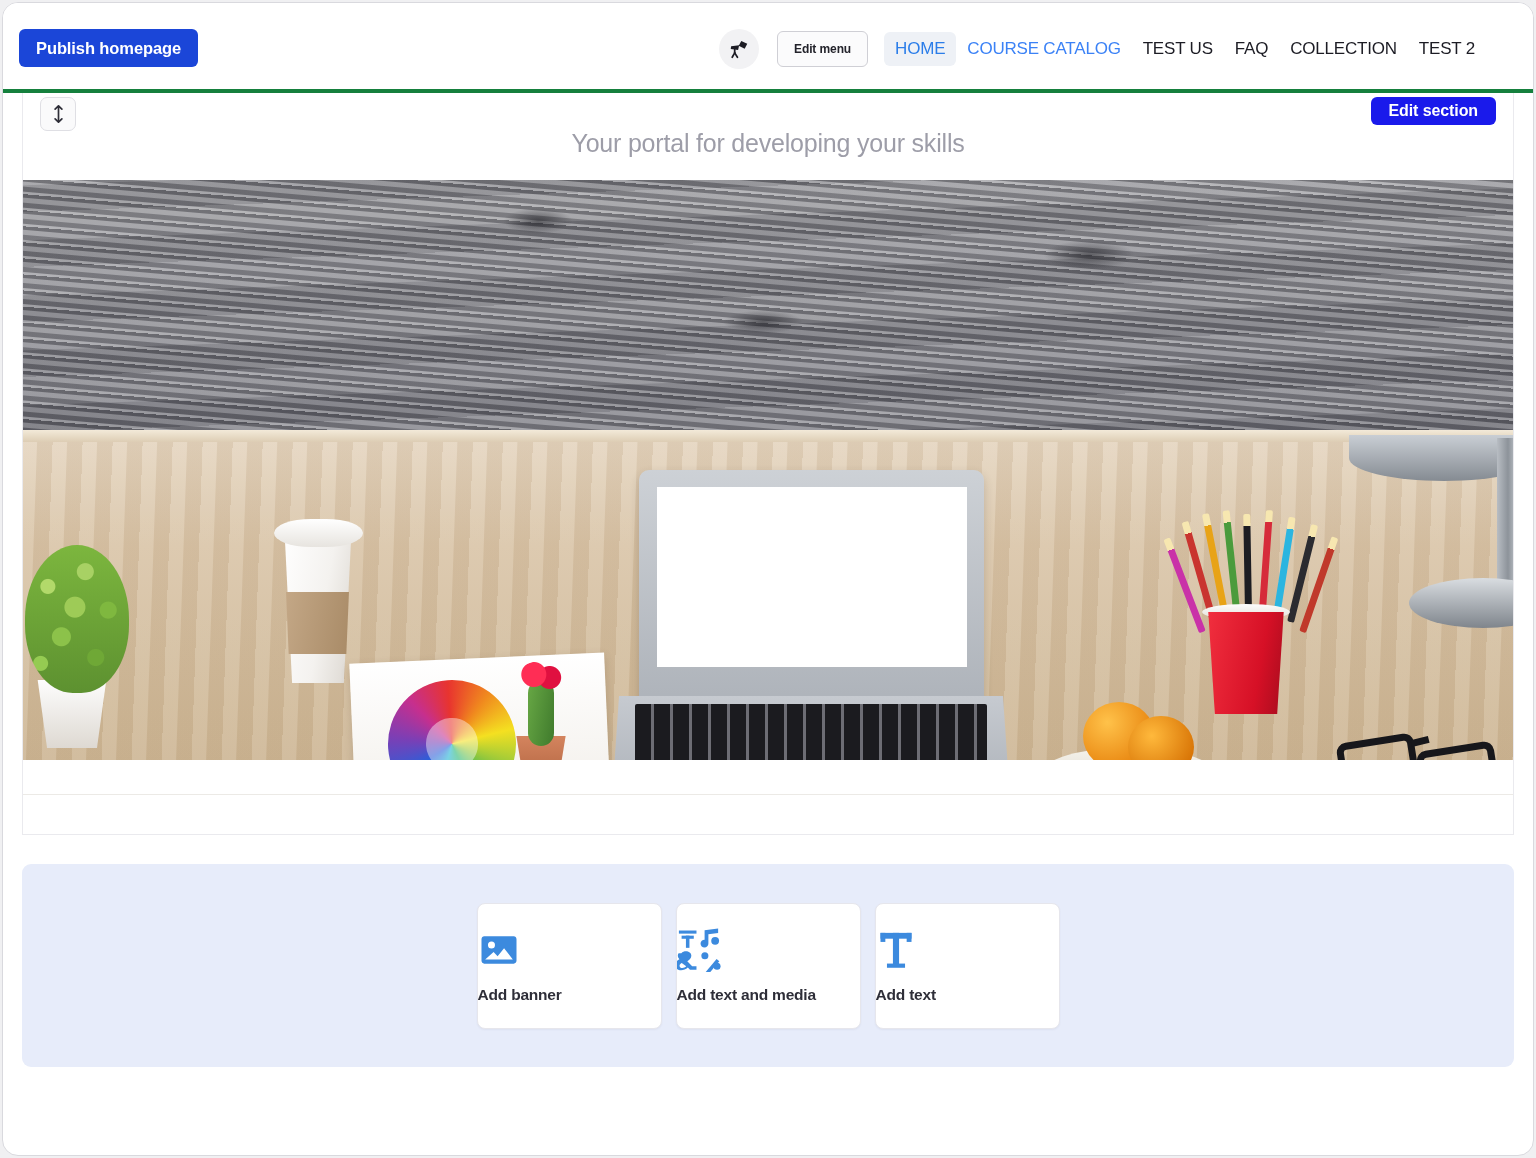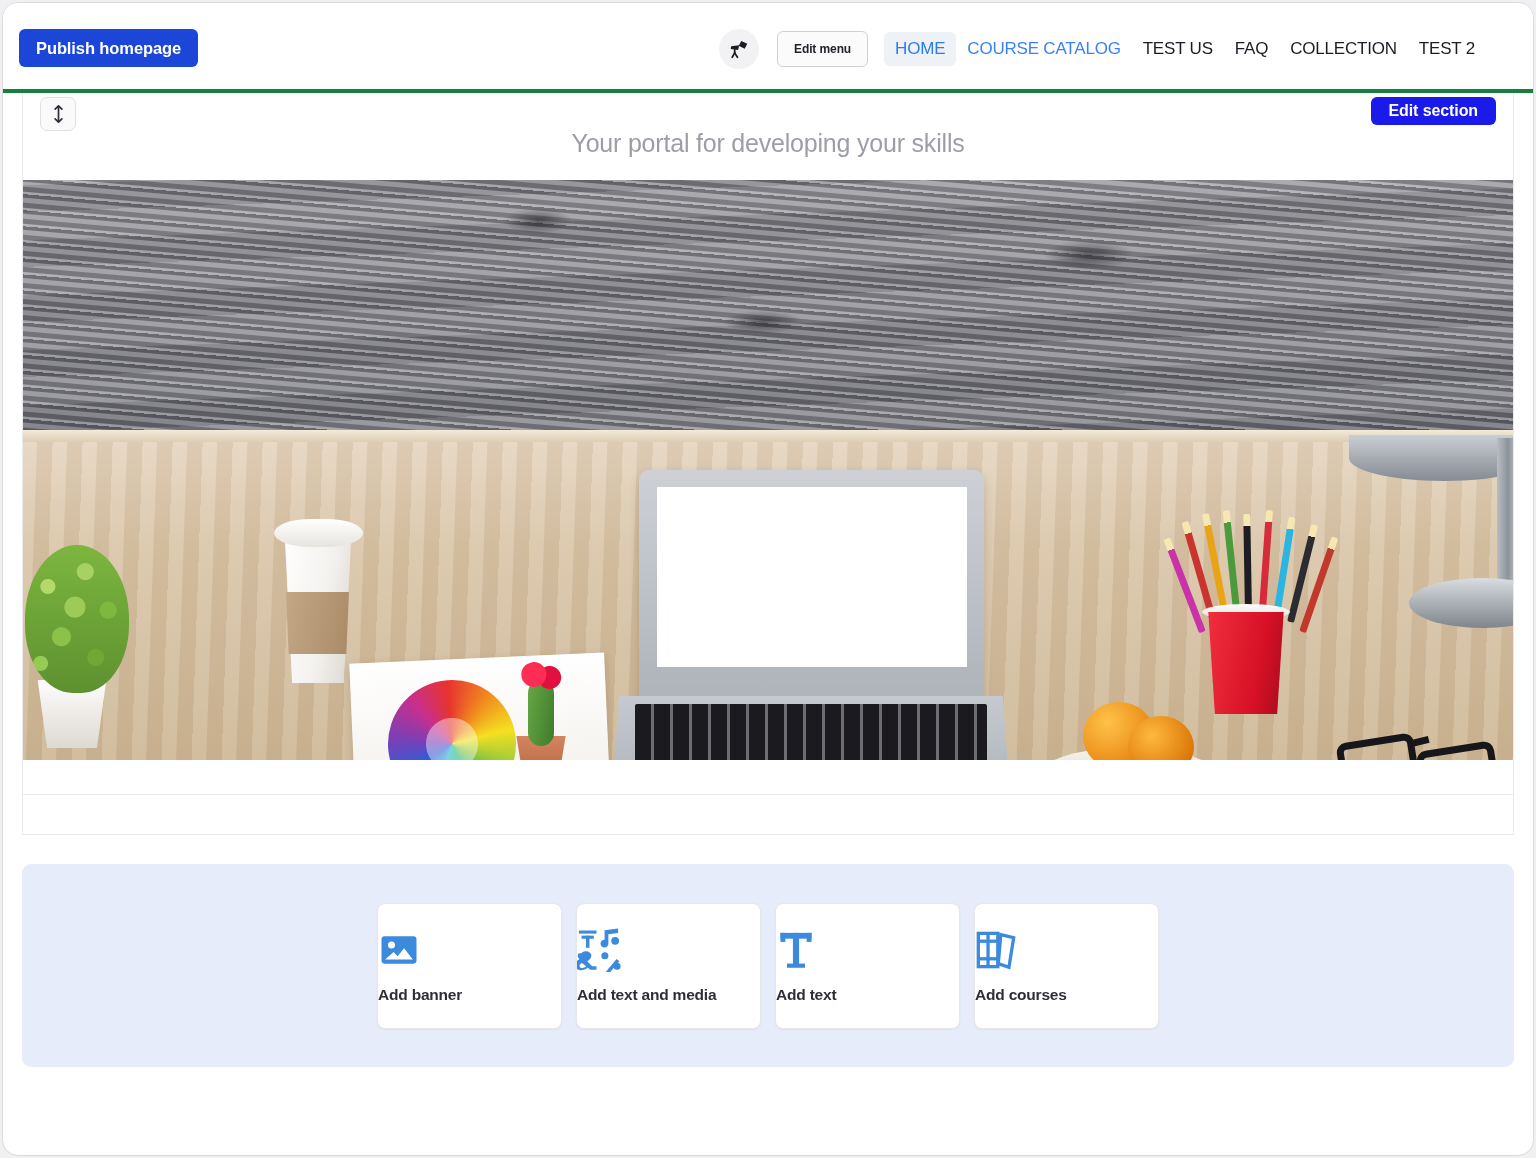--- a/index.html
+++ b/index.html
@@ -556,27 +556,15 @@
           <rect x="2.4" y="2.4" width="19.2" height="3.6"></rect>
           <rect x="2.4" y="2.4" width="3" height="5.6"></rect>
           <rect x="18.6" y="2.4" width="3" height="5.6"></rect>
           <rect x="10.1" y="2.4" width="3.8" height="20.4"></rect>
           <rect x="6.4" y="21.4" width="11.2" height="2.6"></rect>
         </svg>
       </div>
       <div class="card-label">Add text</div>
     </div>
 
-    <div class="add-card">
-      <div class="card-icon">
-        <svg width="44" height="42" viewBox="0 0 28 26" fill="none" stroke="#3c8ade" stroke-width="2.1">
-          <rect x="2.1" y="2.4" width="12.4" height="21.2"></rect>
-          <path d="M8.3 2.4 V23.6"></path>
-          <path d="M2.1 7.4 H14.5"></path>
-          <path d="M2.1 18.6 H14.5"></path>
-          <path d="M16.4 3.2 L24.6 5.2 L21.6 24 L14.8 21.6 Z"></path>
-        </svg>
-      </div>
-      <div class="card-label">Add courses</div>
-    </div>
   </div>
 
 </div>
 
 </body></html>

